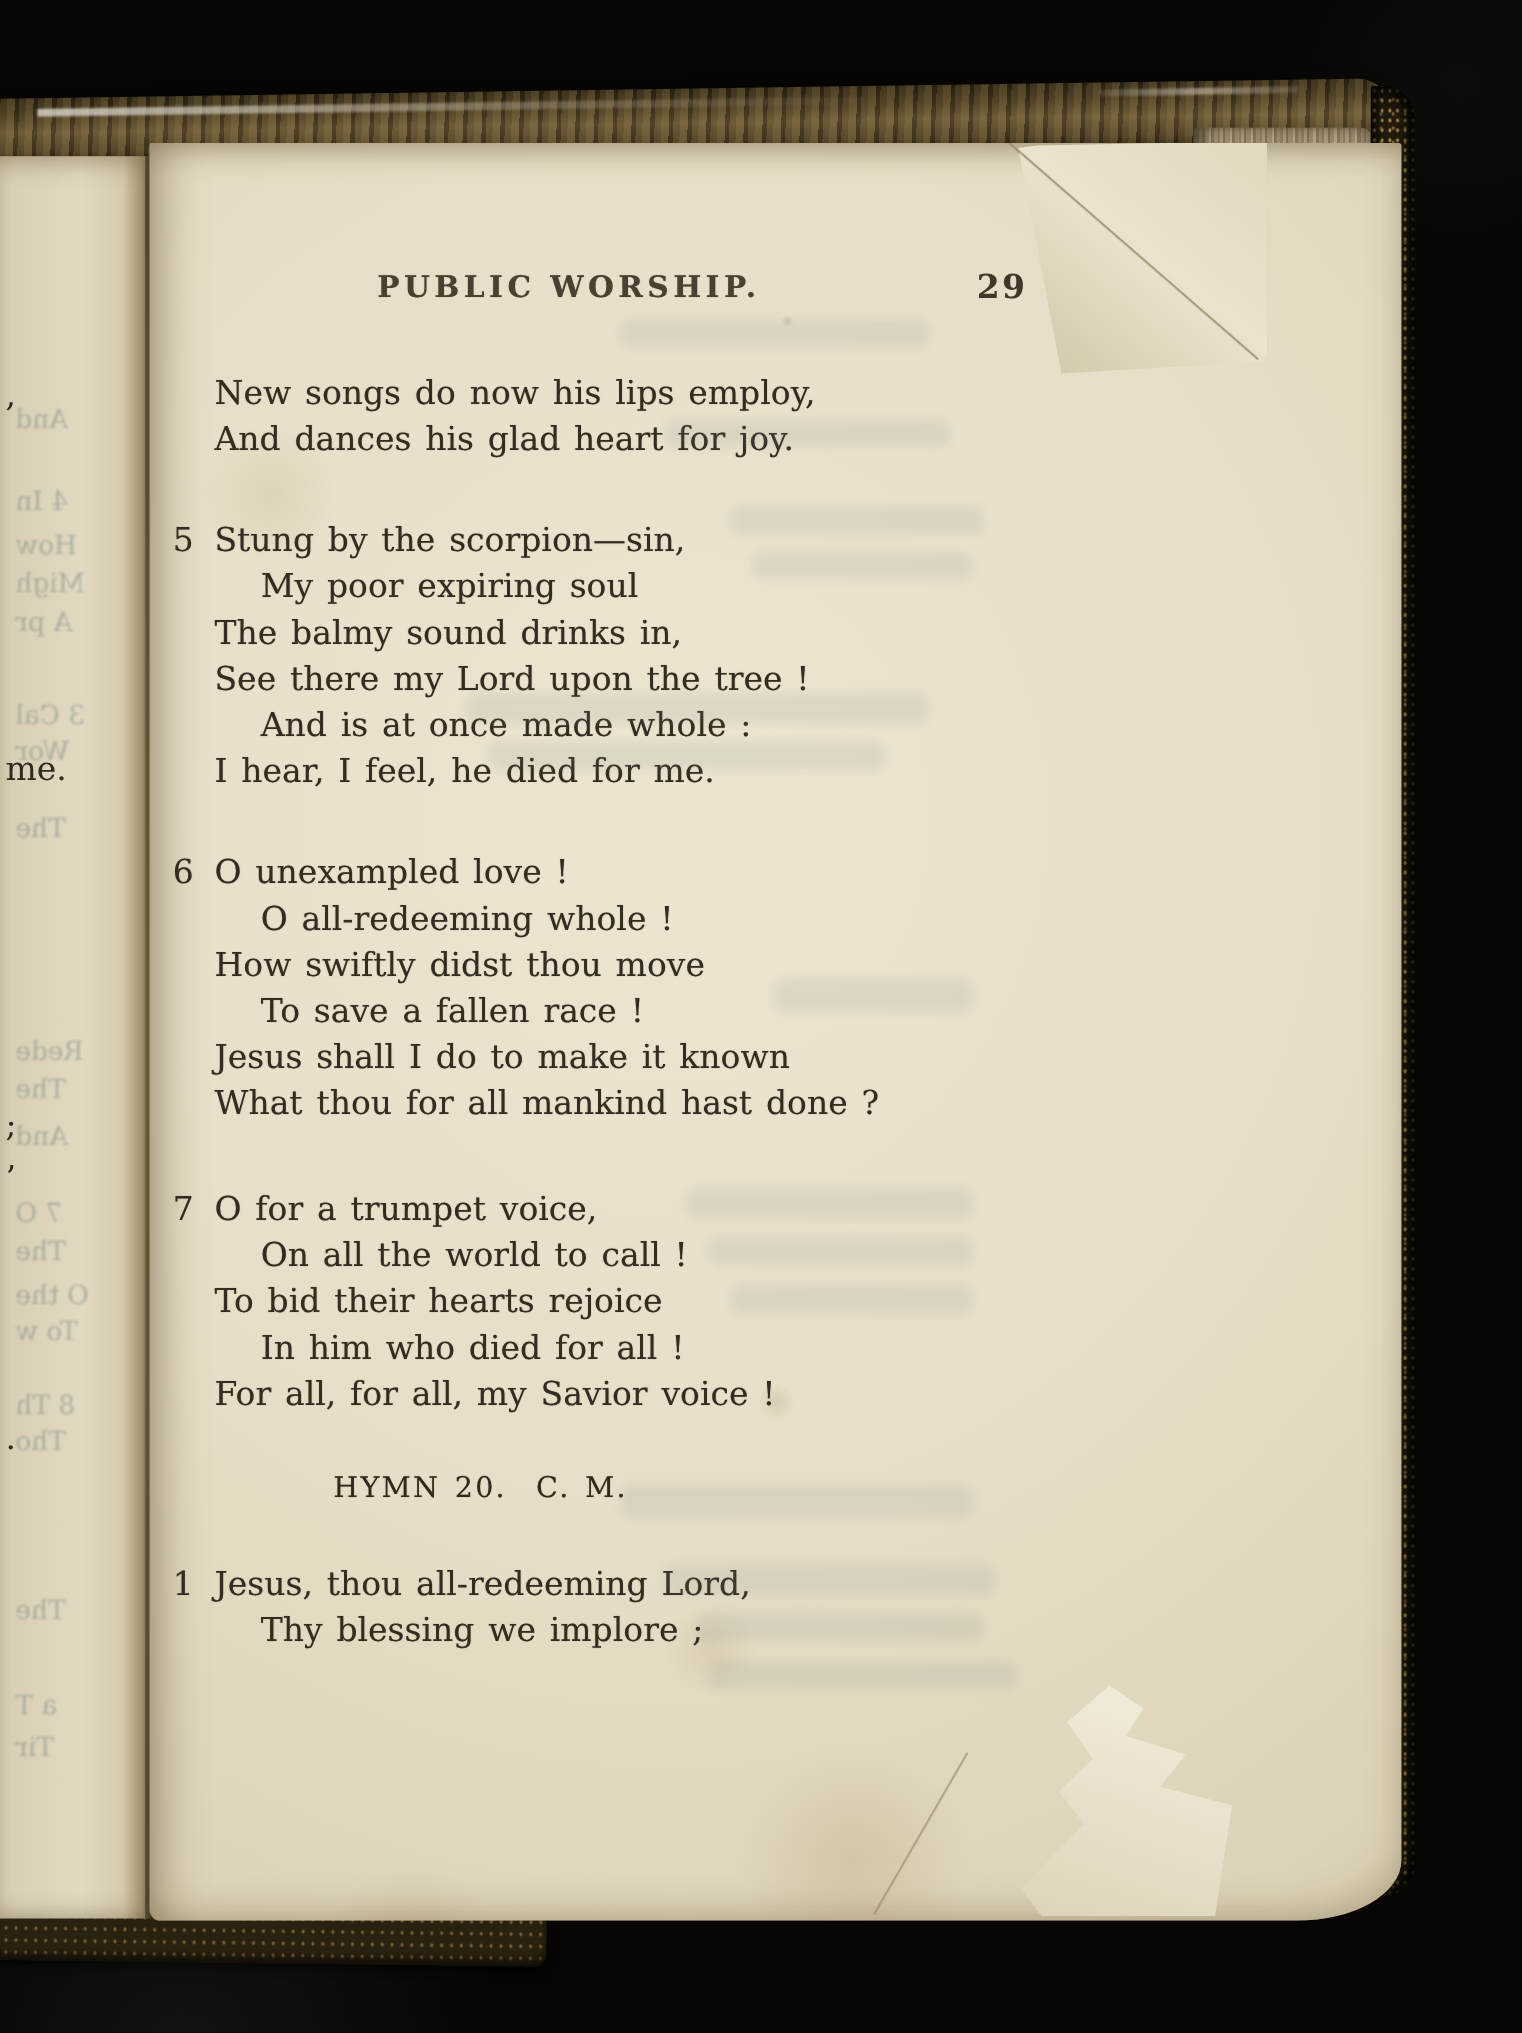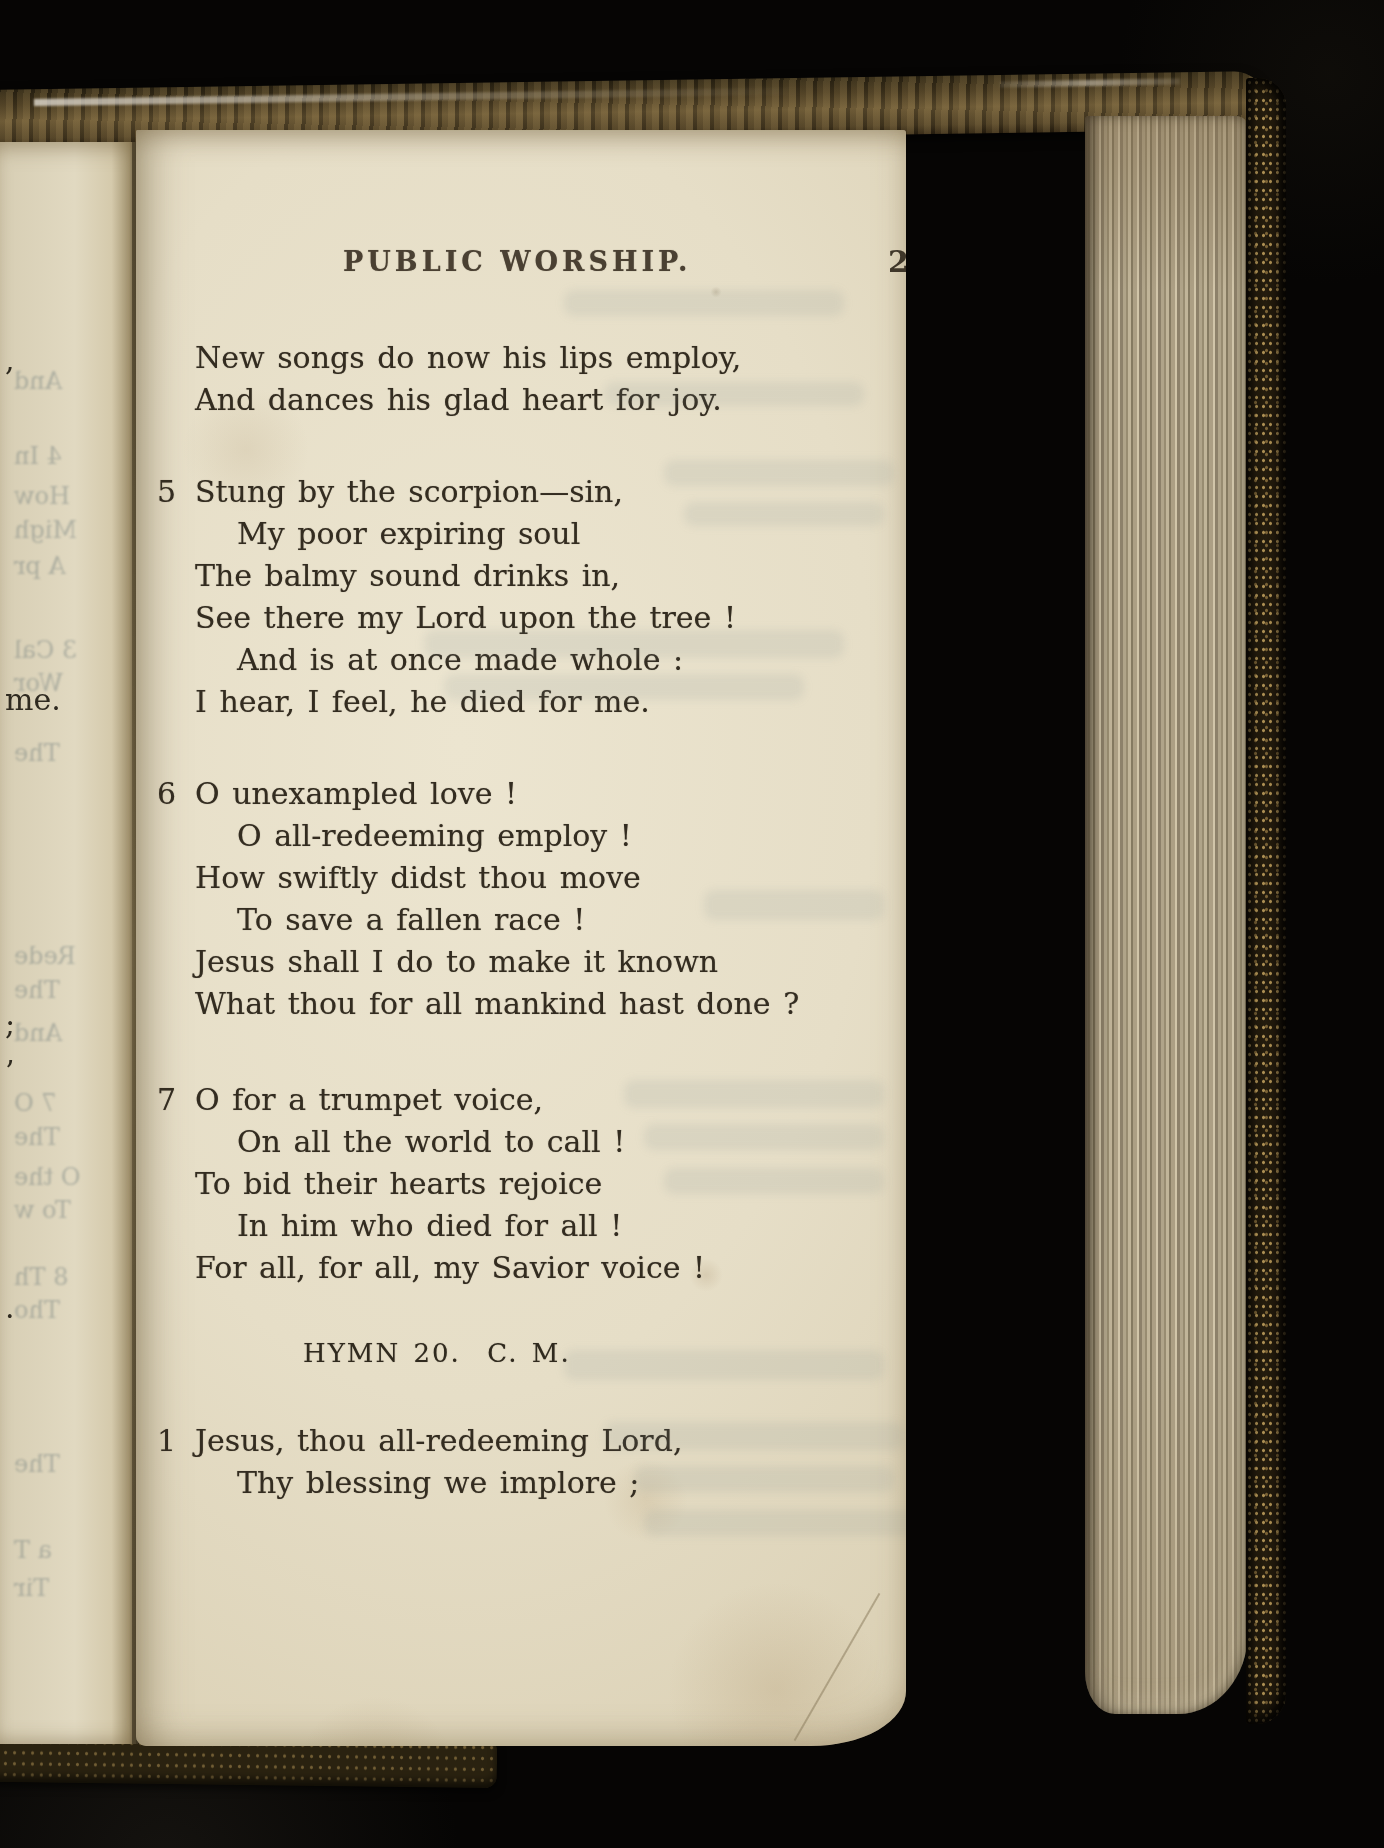--- a/index.html
+++ b/index.html
@@ -49,21 +49,21 @@
   .page-left{position:absolute;left:0;top:142px;width:136px;height:1602px;overflow:hidden;
     background:linear-gradient(90deg,#d7ceb4 0%,#e1d9c1 55%,#d5caac 82%,#a2936f 95%,#655a3f 100%);
     box-shadow:inset 0 16px 20px -10px rgba(118,98,62,.5),inset 0 -14px 18px -10px rgba(118,98,62,.45);}
   .ghost{position:absolute;left:14px;transform:scaleX(-1);color:rgba(96,112,116,.38);
     font-size:24px;filter:blur(1.2px);white-space:nowrap;}
   .ink-frag{position:absolute;left:5px;color:#2f2a20;font-size:30px;white-space:nowrap;}
   .gutter{position:absolute;left:132px;top:142px;width:6px;height:1602px;
     background:linear-gradient(180deg,rgba(72,62,41,.85),rgba(95,82,55,.6) 50%,rgba(70,60,40,.8));
     filter:blur(.6px);}
   
-  .page{position:absolute;left:136px;top:130px;width:770px;height:1616px;overflow:hidden;
+  .page{position:absolute;left:136px;top:130px;width:1138px;height:1616px;overflow:hidden;
     border-radius:2px 3px 95px 10px / 2px 3px 55px 10px;
     background:radial-gradient(ellipse 120% 90% at 42% 38%,#ece5d0 0%,#e6dec7 45%,#ddd3b8 75%,#d2c6a7 100%);
     box-shadow:inset 28px 0 40px -18px rgba(110,92,60,.55),
                inset 0 20px 26px -14px rgba(122,102,66,.5),
                inset -12px -18px 34px -14px rgba(132,112,76,.38);}
   .page-stains{position:absolute;inset:0;pointer-events:none;
     background:
       radial-gradient(circle 90px at 110px 320px,rgba(160,135,95,.14),transparent 70%),
       radial-gradient(circle 24px at 570px 1145px,rgba(150,120,80,.18),transparent 70%),
       radial-gradient(circle 60px at 510px 1370px,rgba(170,140,95,.16),transparent 70%),
@@ -162,21 +162,21 @@
         <div class="verse ">
           <div class="vline">Stung by the scorpion—sin,<span class="vnum">5</span></div>
           <div class="vline indent">My poor expiring soul</div>
           <div class="vline">The balmy sound drinks in,</div>
           <div class="vline">See there my Lord upon the tree !</div>
           <div class="vline indent">And is at once made whole :</div>
           <div class="vline">I hear, I feel, he died for me.</div>
         </div>
         <div class="verse ">
           <div class="vline">O unexampled love !<span class="vnum">6</span></div>
-          <div class="vline indent">O all-redeeming employ !</div>
+          <div class="vline indent">O all-redeeming whole !</div>
           <div class="vline">How swiftly didst thou move</div>
           <div class="vline indent">To save a fallen race !</div>
           <div class="vline">Jesus shall I do to make it known</div>
           <div class="vline">What thou for all mankind hast done ?</div>
         </div>
         <div class="verse m54">
           <div class="vline">O for a trumpet voice,<span class="vnum">7</span></div>
           <div class="vline indent">On all the world to call !</div>
           <div class="vline">To bid their hearts rejoice</div>
           <div class="vline indent">In him who died for all !</div>

